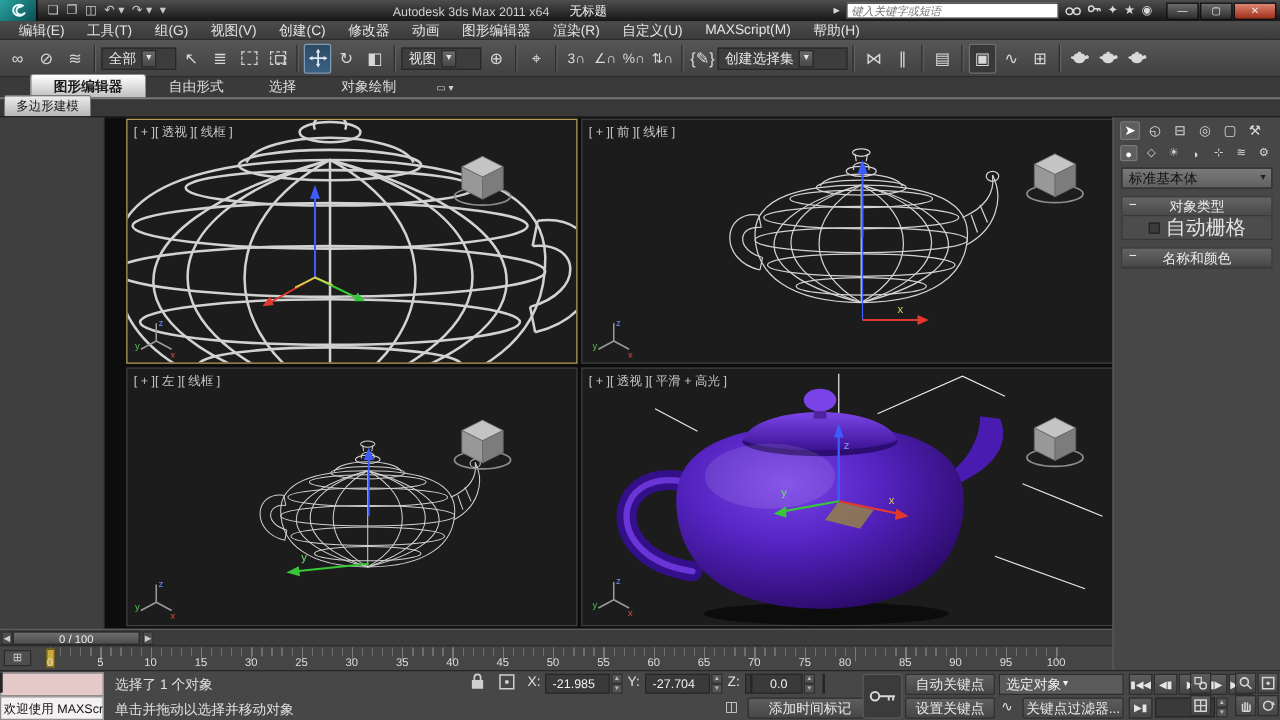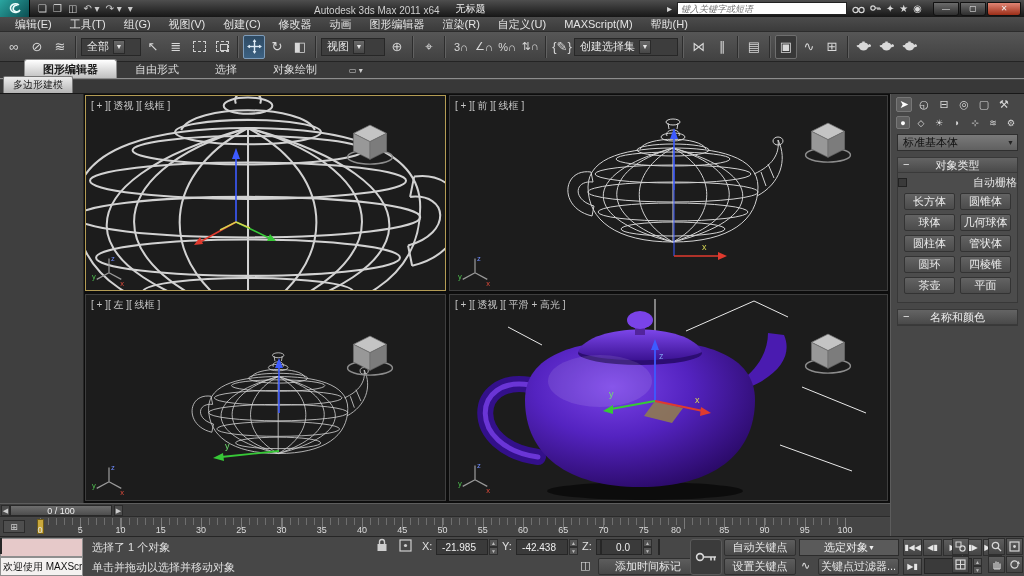--- a/index.html
+++ b/index.html
@@ -60,21 +60,21 @@
   .rtab-min { margin-left:14px; font-size:8px; color:#cfcfcf; padding-bottom:3px; }
   .ribbonsub { position:absolute; left:0; top:80px; width:1024px; height:14px; background:#383838;
     border-bottom:1px solid #181818; display:flex; align-items:flex-end; padding-left:3px; }
   .rsub { background:linear-gradient(#ececec,#b5b5b5); color:#1b1b1b; font-size:10px;
     padding:1px 9px; border-radius:2px 2px 0 0; border:1px solid #777; border-bottom:none; }
 
   
   .leftdock { position:absolute; left:0; top:94px; width:84px; height:409px; background:#3f3f3f;
     border-right:1px solid #262626; }
   .viewarea { position:absolute; left:84px; top:94px; width:806px; height:409px; background:#0d0d0d; }
-  .vp { position:absolute; background:#1c1c1c; border:1px solid #3e3e3e; overflow:hidden; }
+  .vp { position:absolute; background:#1c1c1c; border:1px solid #3e3e3e; overflow:hidden;margin-left:16px; }
   .vp.active { border:1px solid #b49c54; }
   .vp-tl { left:1px; top:1px; width:361px; height:196px; }
   .vp-tr { left:365px; top:1px; width:439px; height:196px; }
   .vp-bl { left:1px; top:200px; width:361px; height:207px; }
   .vp-br { left:365px; top:200px; width:439px; height:207px; }
   .vp-label { position:absolute; left:5px; top:3px; font-size:10px; color:#c6c6c6; z-index:5; }
   .vp svg.scene { position:absolute; left:0; top:0; }
 
   
   .cmdpanel { position:absolute; left:890px; top:94px; width:134px; height:409px; background:#474747;
@@ -87,22 +87,22 @@
   .cp-combo { margin:4px 6px 2px; height:17px; background:#555; border:1px solid #2f2f2f;
     display:flex; align-items:center; justify-content:space-between; font-size:11px; color:#111;
     background:linear-gradient(#7a7a7a,#606060); padding-left:5px; }
   .cp-combo .arrow { width:13px; height:13px; font-size:7px; display:flex; align-items:center;
     justify-content:center; color:#222; }
   .rollout { margin:6px 6px 0; border:1px solid #383838; background:#4c4c4c; }
   .rollout-h { height:15px; background:linear-gradient(#646464,#494949); font-size:11px; color:#ecec ec;
     color:#ececec; display:flex; align-items:center; justify-content:center; position:relative;
     border-bottom:1px solid #3a3a3a; }
   .rollout-h .minus { position:absolute; left:5px; top:0; }
-  .agrow { display:flex; align-items:center; justify-content:space-between; gap:5px; height:18px;
-    font-size:11px; color:#e3e3e3; }
+  .agrow { display:flex; align-items:center; justify-content:center; gap:5px; height:18px;
+    font-size:16px; color:#e3e3e3; }
   .chk { width:9px; height:9px; background:#3a3a3a; border:1px solid #222; }
   .objgrid { display:grid; grid-template-columns:1fr 1fr; gap:4px 5px; padding:2px 6px 8px; }
   .objbtn { height:17px; background:linear-gradient(#636363,#4b4b4b); border:1px solid #333;
     border-radius:2px; color:#ececec; font-size:11px; display:flex; align-items:center; justify-content:center; }
   .namerow { display:flex; align-items:center; gap:5px; padding:6px 6px 8px; }
   .namefield { flex:1; height:17px; background:#585858; border:1px solid #2e2e2e; color:#f2f2f2;
     font-size:11px; display:flex; align-items:center; padding-left:4px; }
   .swatch { width:16px; height:16px; border:1px solid #222; }
 
   
@@ -137,21 +137,21 @@
   .stext { position:absolute; color:#e0e0e0; }
   .sfield { position:absolute; height:16px; background:#3a3a3a; border:1px solid #262626; color:#efefef;
     font-size:10px; display:flex; align-items:center; }
   .sfield.num { justify-content:flex-end; padding-right:11px; }
   .spin { position:absolute; width:9px; height:16px; display:flex; flex-direction:column; }
   .spin i { flex:1; background:#555; border:1px solid #2e2e2e; font-style:normal; font-size:5px;
     color:#bbb; display:flex; align-items:center; justify-content:center; }
   .sbtn { position:absolute; height:17px; background:linear-gradient(#5d5d5d,#474747); border:1px solid #303030;
     color:#e8e8e8; font-size:11px; display:flex; align-items:center; justify-content:center; border-radius:2px; }
   .sdrop { position:absolute; height:17px; background:#5a5a5a; border:1px solid #2c2c2c; color:#f0f0f0;
-    font-size:11px; display:flex; align-items:center; justify-content:center; padding-left:5px; }
+    font-size:11px; display:flex; align-items:center; justify-content:flex-start; padding-left:5px; }
   .keybtn { position:absolute; left:690px; top:2px; width:32px; height:36px; background:#3b3b3b;
     border:1px solid #5a5a5a; border-radius:3px; display:flex; align-items:center; justify-content:center; }
   .pbtn { width:19px; height:17px; background:linear-gradient(#5d5d5d,#454545); border:1px solid #2e2e2e;
     color:#e6e6e6; font-size:8px; display:flex; align-items:center; justify-content:center; }
   .pgroup { position:absolute; display:flex; gap:1px; }
   .navico { width:17px; height:17px; background:linear-gradient(#5d5d5d,#454545); border:1px solid #2e2e2e;
     display:flex; align-items:center; justify-content:center; }
 </style>
 </head>
 <body>
@@ -493,32 +493,20 @@
     </div>
     <div class="rollout">
       <div class="rollout-h">
         <span class="minus">−</span>
         <span>对象类型</span>
       </div>
       <div class="agrow">
         <span class="chk"></span>
         <span>自动栅格</span>
       </div>
-      <div class="objgrid">
-        <div class="objbtn">长方体</div>
-        <div class="objbtn">圆锥体</div>
-        <div class="objbtn">球体</div>
-        <div class="objbtn">几何球体</div>
-        <div class="objbtn">圆柱体</div>
-        <div class="objbtn">管状体</div>
-        <div class="objbtn">圆环</div>
-        <div class="objbtn">四棱锥</div>
-        <div class="objbtn">茶壶</div>
-        <div class="objbtn">平面</div>
-      </div>
     </div>
     <div class="rollout">
       <div class="rollout-h">
         <span class="minus">−</span>
         <span>名称和颜色</span>
       </div>
     </div>
   </div>
 
   <div class="tslider">
@@ -575,21 +563,21 @@
             <circle cx="7.5" cy="7.5" r="1.6" fill="#cfcfcf"></circle>
           </svg>
       </span>
       <span class="stext" style="left:422px;top:2px">X:</span>
       <div class="sfield num" style="left:436px;top:1px;width:52px">-21.985</div>
       <div class="spin" style="left:489px;top:1px">
           <i>▲</i>
           <i>▼</i>
         </div>
       <span class="stext" style="left:502px;top:2px">Y:</span>
-      <div class="sfield num" style="left:516px;top:1px;width:52px">-42.438</div>
+      <div class="sfield num" style="left:516px;top:1px;width:52px">-27.704</div>
       <div class="spin" style="left:569px;top:1px">
           <i>▲</i>
           <i>▼</i>
         </div>
       <span class="stext" style="left:582px;top:2px">Z:</span>
       <div class="sfield num" style="left:596px;top:1px;width:46px">0.0</div>
       <div class="spin" style="left:643px;top:1px">
           <i>▲</i>
           <i>▼</i>
         </div>

